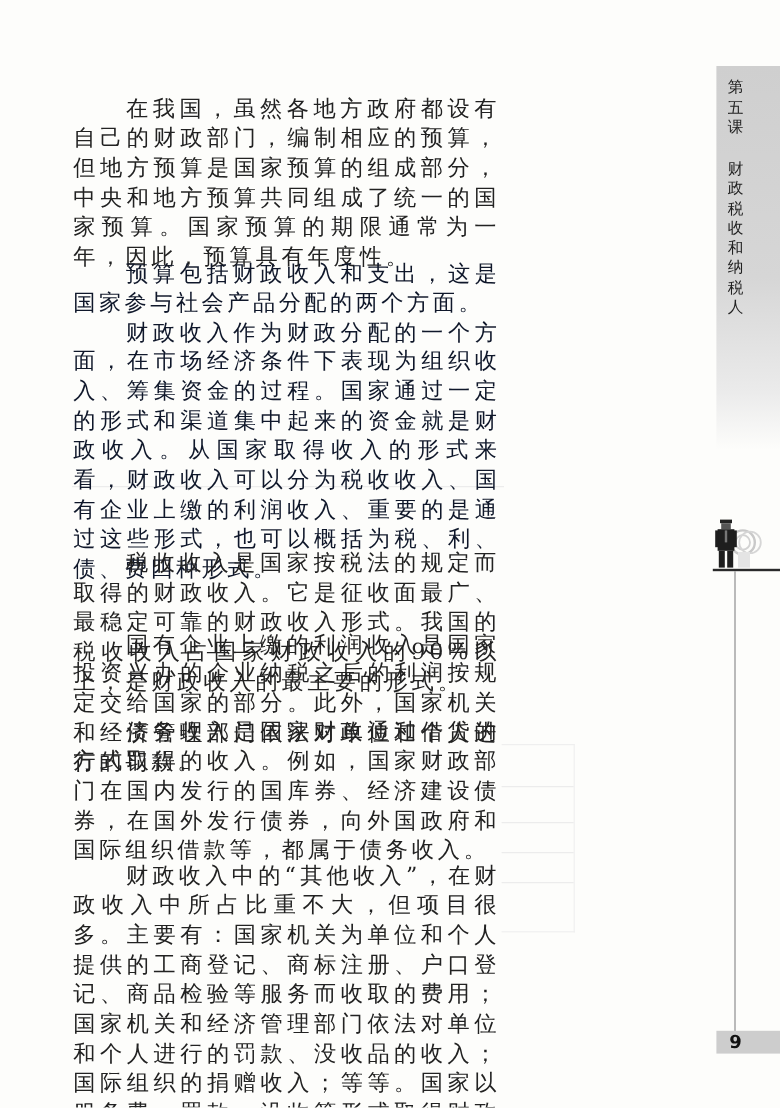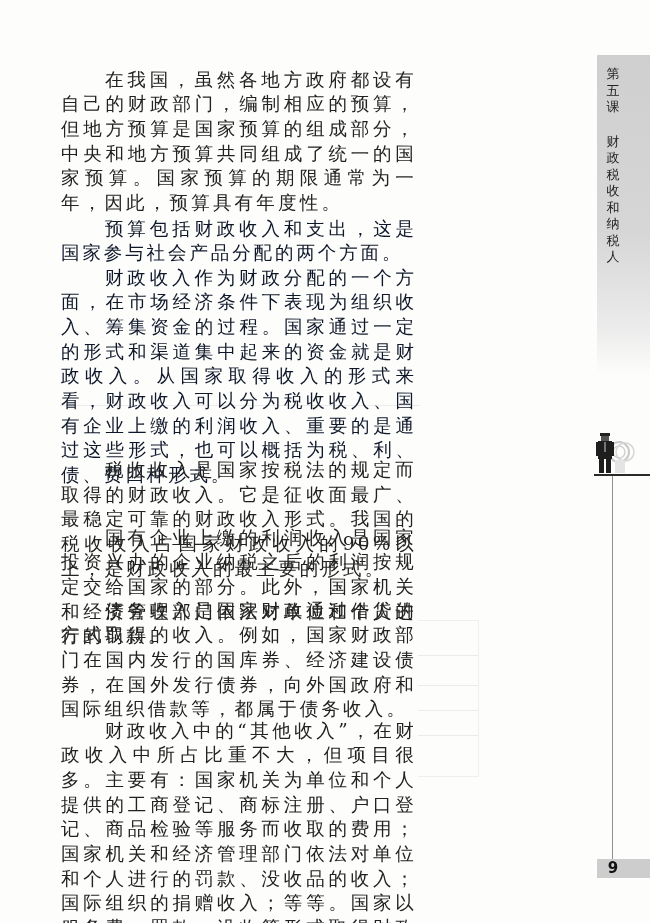--- a/index.html
+++ b/index.html
@@ -17,21 +17,21 @@
     position: absolute; left: 0; width: 356px;
     font-size: 18.5px; line-height: 24.7px;
     text-align: justify; text-align-last: left;
     letter-spacing: 3.2px;
     text-indent: 44px;
     word-break: break-all;
   }
   .para.serif { font-family: "DejaVu Serif", "Liberation Serif", serif; color: #222; }
   .para.sans  { font-family: Liberation Serif, serif; color: #0f172a; letter-spacing: 2.9px; }
 
-  #p1 { top: 49px; }
+  #p1 { top: 61px; }
   #p2 { top: 198px; }
   #p3 { top: 247px; }
   #p4 { top: 410px; margin-top: 48px; }
   #p5 { top: 507px; }
   #p6 { top: 580px; }
   #p7 { top: 700px; }
 
   
   .ghost { position: absolute; background: #ececec; height: 1px; }
   .ghost-block { position: absolute; border: 1px solid #efefef; }

